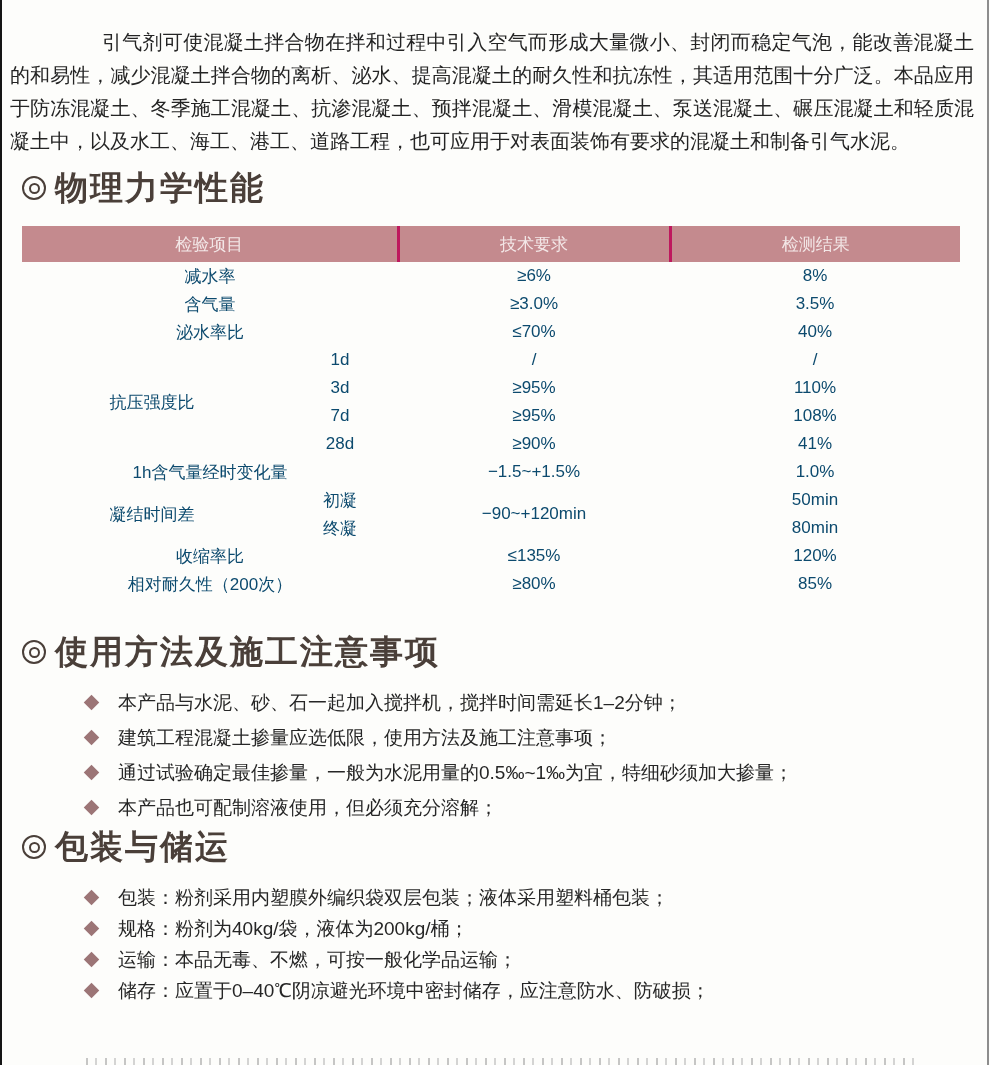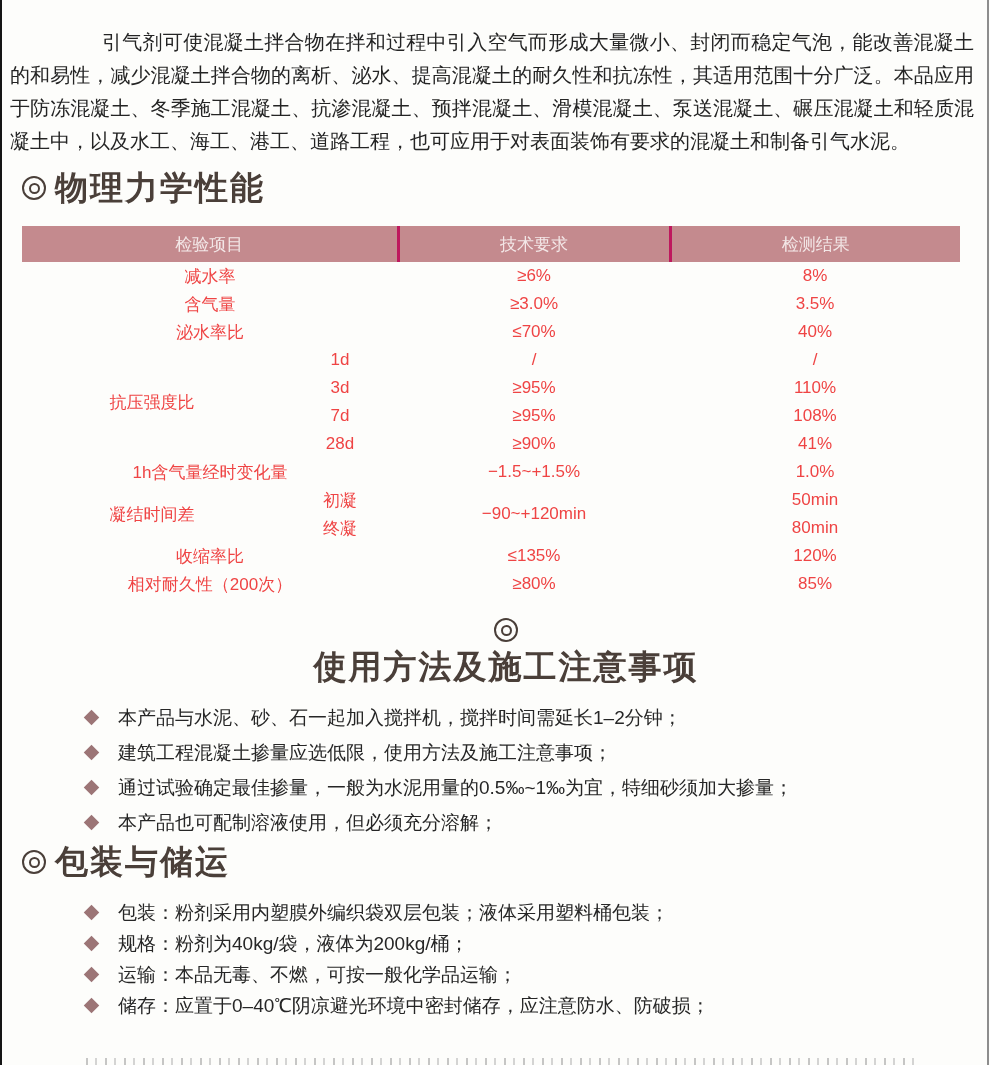--- a/index.html
+++ b/index.html
@@ -15,42 +15,42 @@
   .intro {
     margin:26px 16px 0 10px; font-size:20px; line-height:33px;
     text-indent:92px; color:#242424; text-align:justify;
   }
 
   .section-heading {
     display:flex; align-items:center; gap:9px; margin-left:22px;
     font-size:33px; font-weight:bold; letter-spacing:2px; color:#4a3f39; line-height:32px;
   }
   .h-physical { margin-top:14px; }
-  .h-usage    { margin-top:20px;flex-direction:column; }
+  .h-usage    { margin-top:38px; }
   .h-packing  { margin-top:8px; }
   .ring {
     position:relative; flex:none; width:24px; height:24px; box-sizing:border-box;
     border:2px solid #4a3f39; border-radius:50%;
     display:flex; align-items:center; justify-content:center;
   }
   .ring::after { content:""; width:11px; height:11px; box-sizing:border-box;
     border:2px solid #4a3f39; border-radius:50%; }
 
   table.props {
     border-collapse:collapse; table-layout:fixed;
     width:938px; margin:22px 0 0 22px;
   }
   table.props thead th {
     background:#c48a8e; color:#f3e7e7; font-weight:normal;
     font-size:17px; height:36px; padding:0;
   }
   table.props thead th.sep { border-left:3px solid #be185d; }
   table.props tbody td {
     height:28px; padding:0; text-align:center;
-    font-size:17px; color:#ef4444;
+    font-size:17px; color:#0c4a6e;
   }
   td.shift-r { padding-left:84px; }
 
   .bullet-list { margin:20px 90px 0 84px; }
   .bullet-item { display:flex; align-items:flex-start; font-size:19px; line-height:30px; color:#262626; }
   .usage-list .bullet-item   { margin-bottom:5px; }
   .packing-list .bullet-item { margin-bottom:1px; }
   .diamond {
     flex:none; width:11px; height:11px; margin:9px 21px 0 2px;
     background:#9c7576; transform:rotate(45deg);

